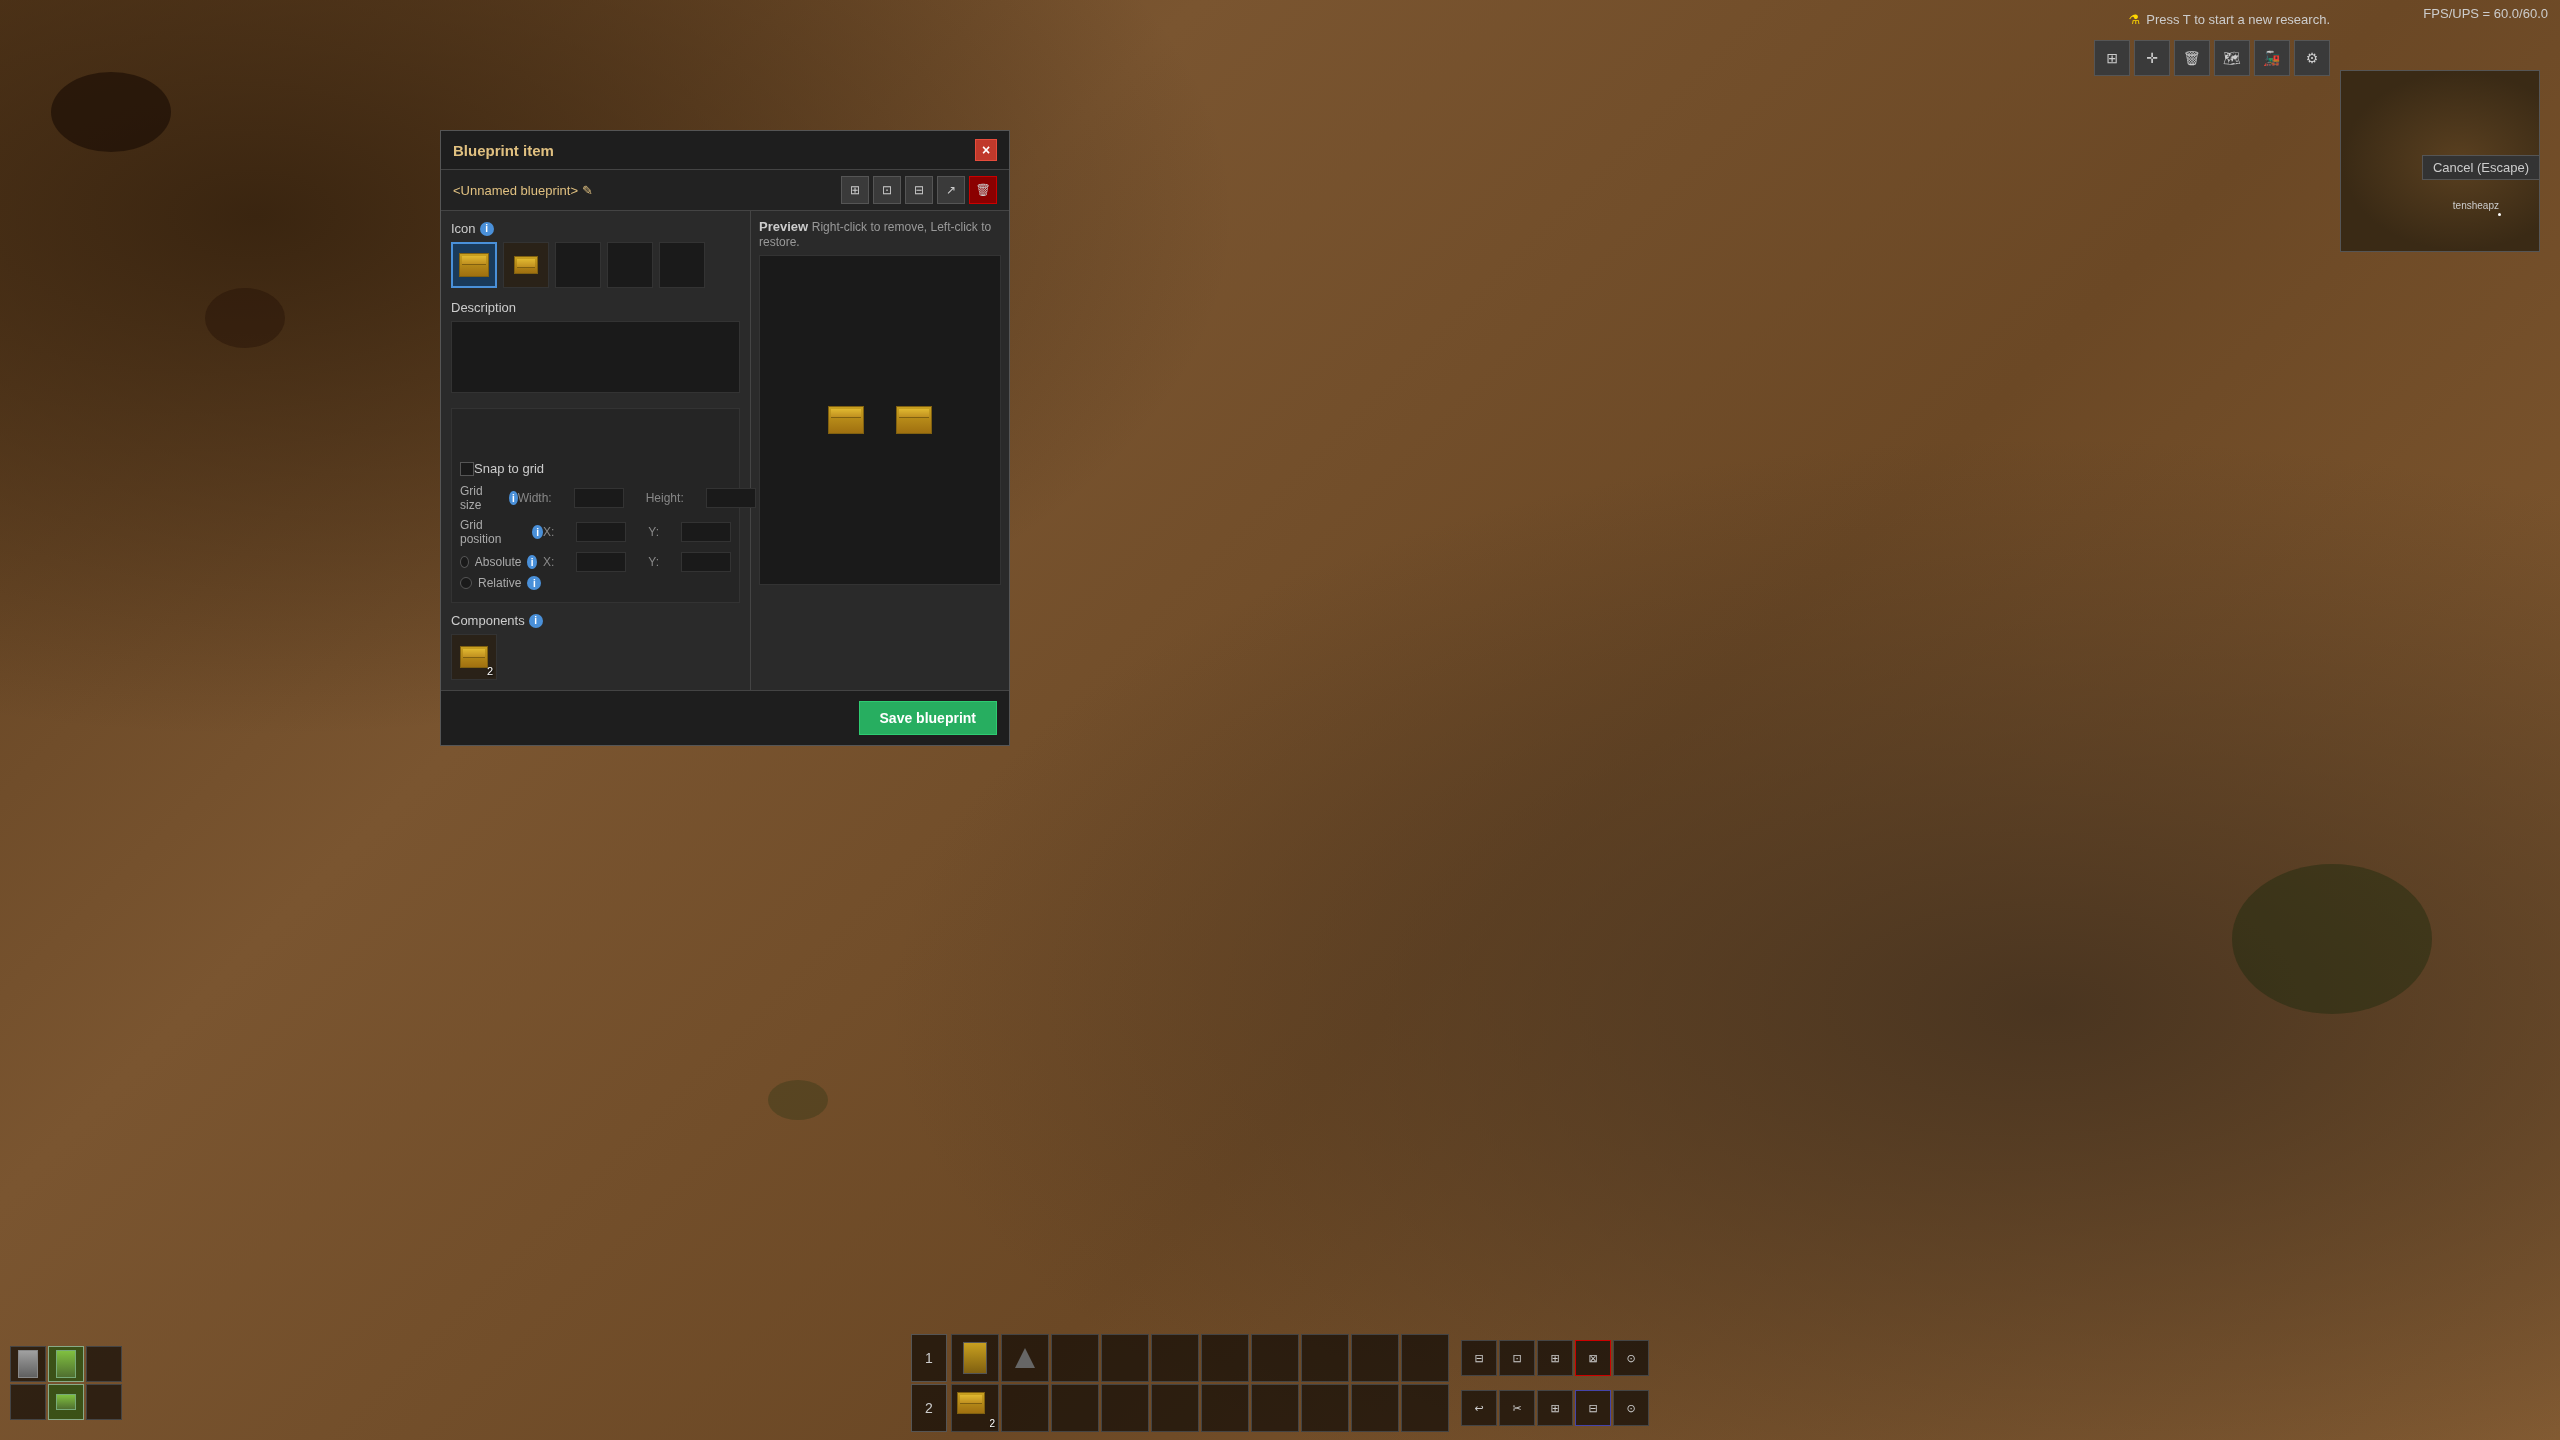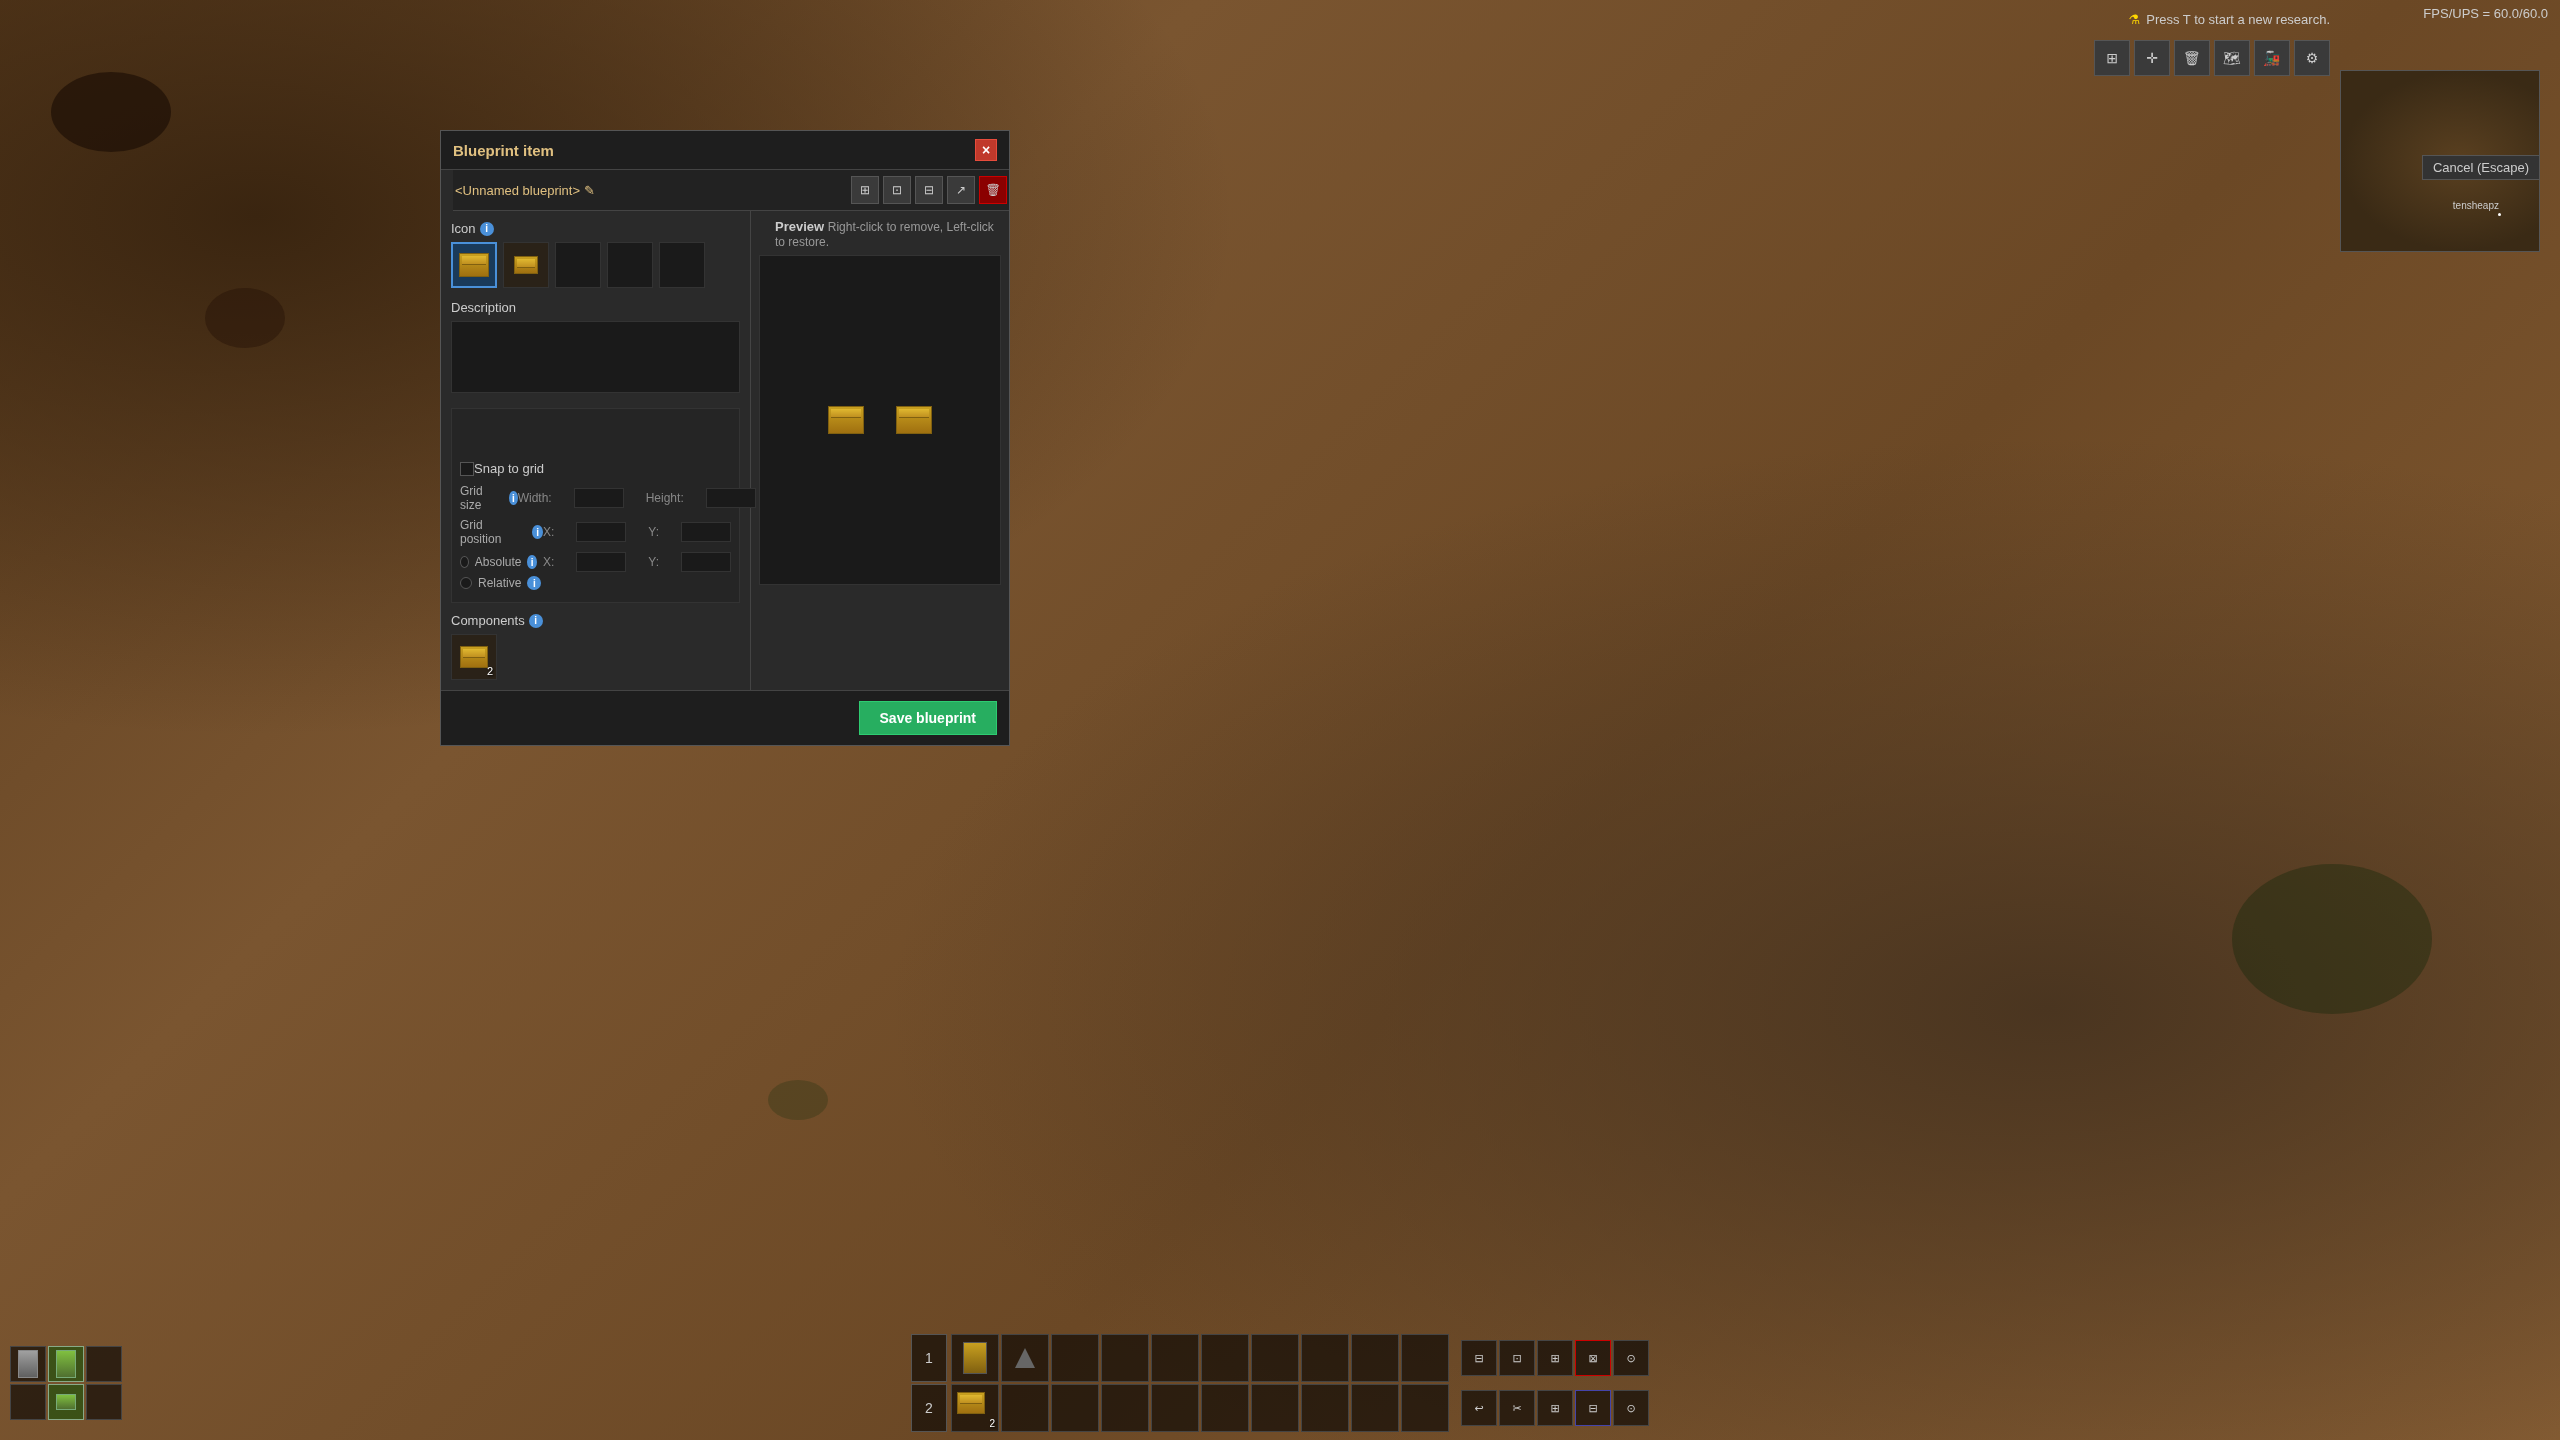--- a/index.html
+++ b/index.html
@@ -128,26 +128,25 @@
       display: flex;
       align-items: center;
       justify-content: center;
       cursor: pointer;
       font-size: 14px;
       font-weight: bold;
     }
 
     .dialog-tabs {
       background: #222;
-      padding: 6px 2px;
+      padding: 6px 12px;
       display: flex;
       align-items: center;
       gap: 6px;
       border-bottom: 1px solid #444;
-      margin-left: 12px;
     }
 
     .blueprint-name {
       color: #e0c080;
       font-size: 13px;
       display: flex;
       align-items: center;
       gap: 4px;
     }
 
@@ -391,21 +390,20 @@
       font-size: 11px;
       color: #fff;
       text-shadow: 1px 1px 2px #000;
     }
 
     
     .preview-header {
       font-size: 13px;
       color: #ccc;
       margin-bottom: 6px;
-      margin-left: 16px;
     }
 
     .preview-header span {
       font-size: 12px;
       color: #999;
     }
 
     .preview-area {
       width: 100%;
       height: 330px;

